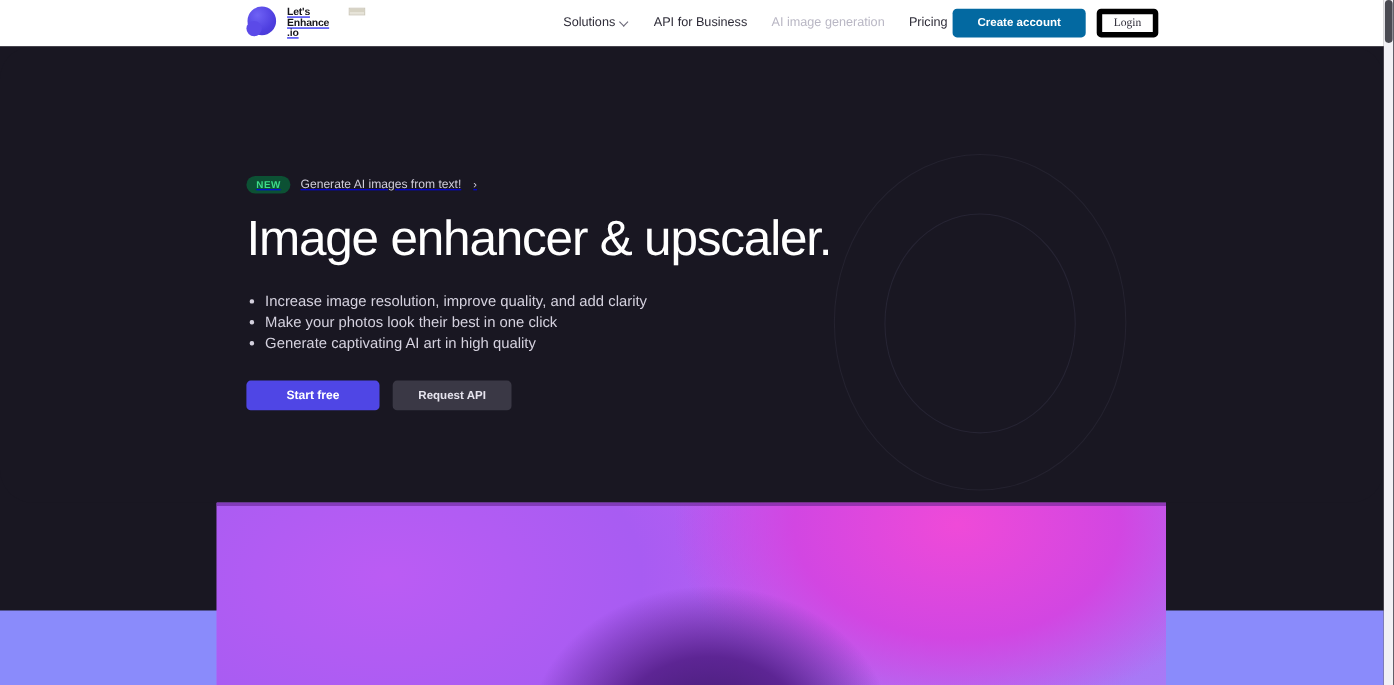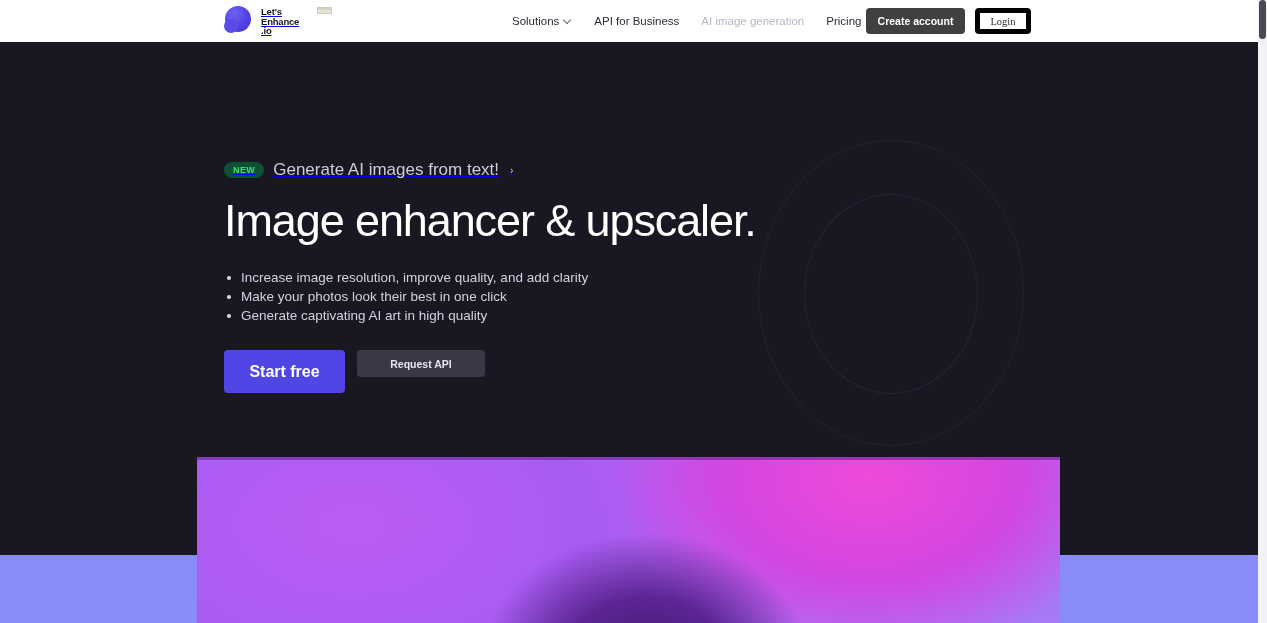--- a/index.html
+++ b/index.html
@@ -119,23 +119,23 @@
 
   .header-actions {
     position: absolute;
     left: 866px;
     top: 8px;
     display: flex;
     align-items: center;
     gap: 10px;
   }
   .btn-create {
-    width: 99px;
+    width: 121px;
     height: 26px;
-    background: #404040;
+    background: #0369a1;
     color: #ffffff;
     font-size: 10.5px;
     font-weight: bold;
     border: none;
     border-radius: 4px;
     cursor: pointer;
     font-family: "Liberation Sans", sans-serif;
   }
   .btn-login {
     width: 56px;
@@ -177,21 +177,21 @@
     display: inline-block;
     background: #0c5134;
     color: #3ddc8a;
     font-size: 9px;
     font-weight: bold;
     letter-spacing: 0.4px;
     padding: 3px 9px;
     border-radius: 10px;
   }
   .badge-label {
-    font-size: 17px;
+    font-size: 11px;
     color: #cfccda;
     white-space: nowrap;
   }
   .badge-arrow {
     font-size: 10px;
     color: #cfccda;
     margin-left: 2px;
   }
 
   .hero-title {
@@ -224,32 +224,32 @@
     border-radius: 50%;
     background: #d4d1de;
   }
 
   .hero-ctas {
     display: flex;
     gap: 12px;
   }
   .btn-start {
     width: 121px;
-    height: 43px;
+    height: 27px;
     background: #4f46e5;
     color: #ffffff;
-    font-size: 16px;
+    font-size: 11px;
     font-weight: bold;
     border: none;
     border-radius: 4px;
     cursor: pointer;
     font-family: "Liberation Sans", sans-serif;
   }
   .btn-api {
-    width: 128px;
+    width: 108px;
     height: 27px;
     background: #3a3845;
     color: #e6e4ee;
     font-size: 10.5px;
     font-weight: bold;
     border: none;
     border-radius: 4px;
     cursor: pointer;
     font-family: "Liberation Sans", sans-serif;
   }

